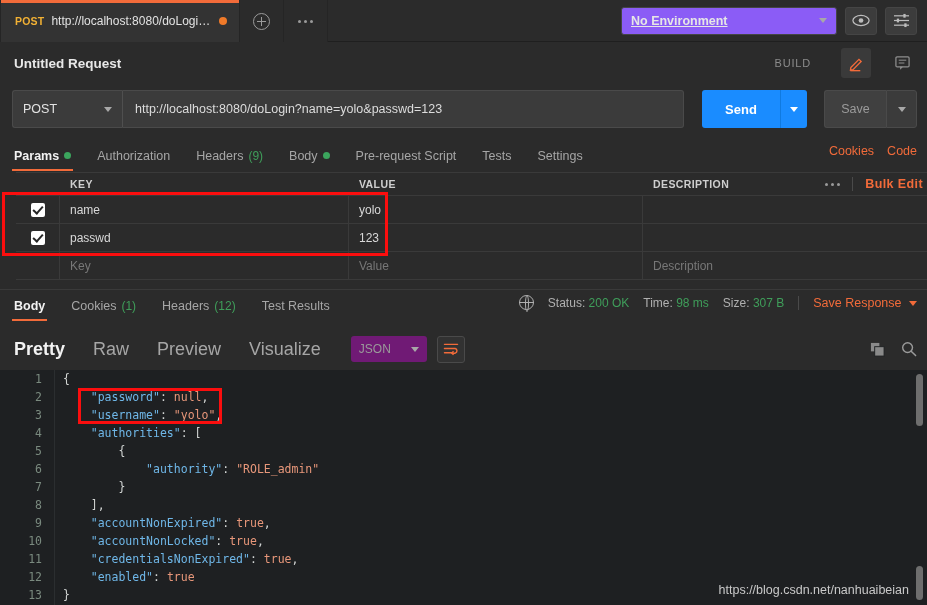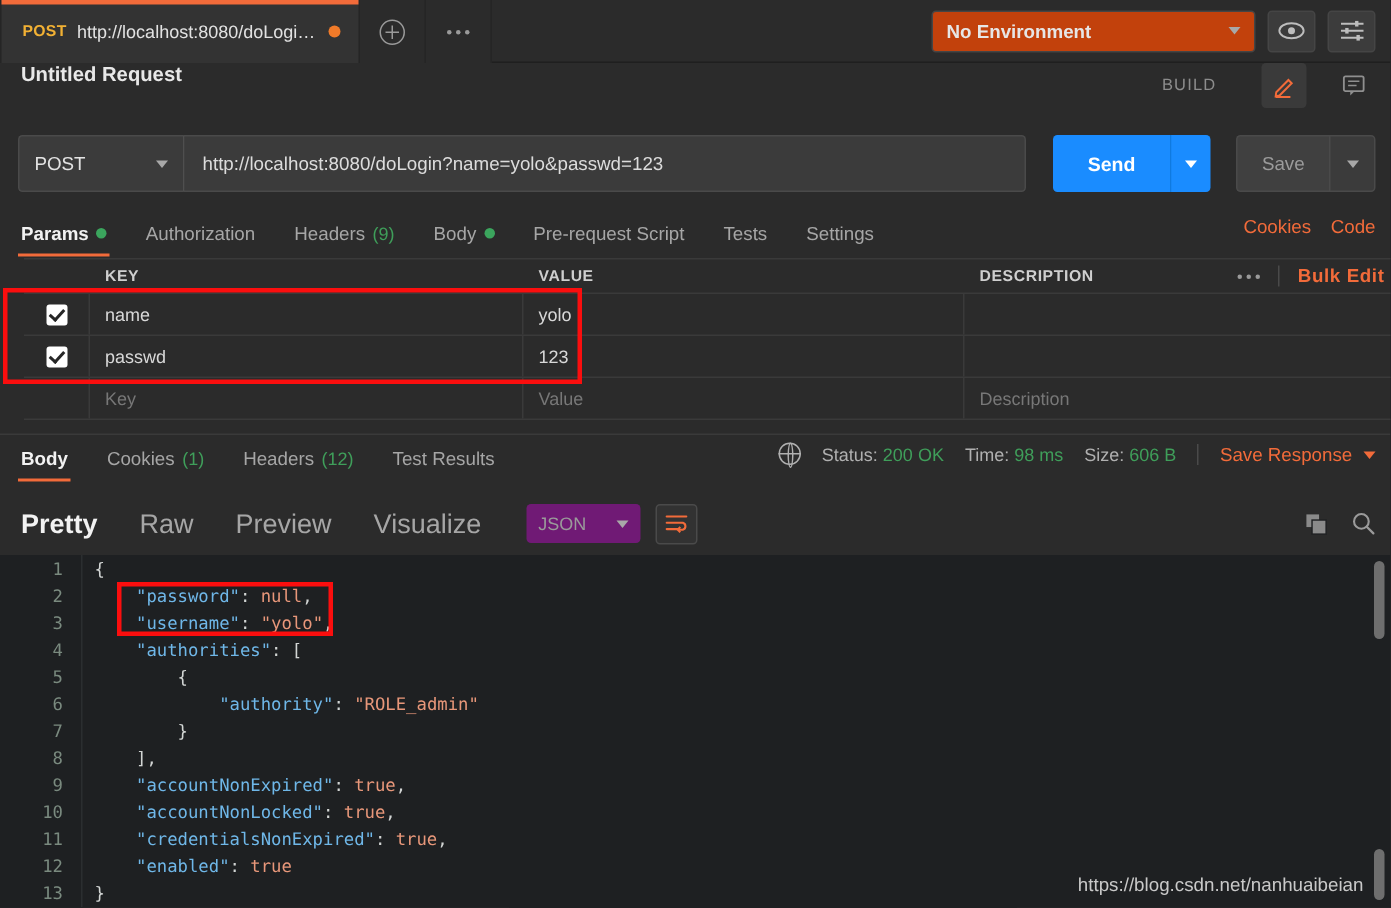--- a/index.html
+++ b/index.html
@@ -54,38 +54,38 @@
   .plus-circle::before { left: 3px; right: 3px; top: 7px; height: 1.4px; }
   .plus-circle::after { top: 3px; bottom: 3px; left: 7px; width: 1.4px; }
   .dots3 { display: flex; gap: 3px; }
   .dots3 i { width: 3px; height: 3px; border-radius: 50%; background: #9a9a9a; display: block; }
 
   .topbar-right {
     margin-left: auto; display: flex; align-items: center; gap: 8px;
     padding-right: 10px;
   }
   .env-select {
-    width: 216px; height: 28px; background: #c2410c; border: 1px solid #454545;
+    width: 216px; height: 28px; background: #8b5cf6; border: 1px solid #454545;
     border-radius: 3px; display: flex; align-items: center; padding: 0 9px;
-    color: #e6e6e6; font-size: 12.5px; font-weight: bold;
+    color: #e6e6e6; font-size: 12.5px; font-weight: bold; text-decoration: underline;
   }
   .env-select .caret { margin-left: auto; }
   .caret {
     width: 0; height: 0; border-left: 4.5px solid transparent;
     border-right: 4.5px solid transparent; border-top: 5px solid #a8a8a8;
   }
   .sq-btn {
     width: 32px; height: 28px; background: #3c3c3c; border: 1px solid #454545;
     border-radius: 3px; display: flex; align-items: center; justify-content: center;
   }
 
   
   .title-row {
     position: absolute; left: 0; top: 42px; width: 927px; height: 42px;
-    display: flex; align-items: flex-start; padding: 0 10px 0 14px;
+    display: flex; align-items: center; padding: 0 10px 0 14px;
   }
   .req-title { font-size: 13.5px; color: #e8e8e8; font-weight: bold; }
   .title-right { margin-left: auto; display: flex; align-items: center; gap: 16px; }
   .build-label { color: #8c8c8c; font-size: 11px; letter-spacing: .8px; margin-right: 14px; }
   .icon-box {
     width: 30px; height: 30px; border-radius: 3px; display: flex;
     align-items: center; justify-content: center; background: transparent;
   }
   .icon-box.active { background: #3a3a3a; }
 
@@ -473,21 +473,21 @@
       <span>
         <span>Status:</span>
         <span class="green">200 OK</span>
       </span>
       <span>
         <span>Time:</span>
         <span class="green">98 ms</span>
       </span>
       <span>
         <span>Size:</span>
-        <span class="green">606 B</span>
+        <span class="green">307 B</span>
       </span>
       <span class="vsep"></span>
       <span class="linkish">
         <span>Save Response</span>
         <span style="display:inline-block;width:0;height:0;border-left:4.5px solid transparent;border-right:4.5px solid transparent;border-top:5px solid #f26b3a;margin-left:4px;vertical-align:middle"></span>
       </span>
     </div>
   </div>
 
   <div class="viewbar">

